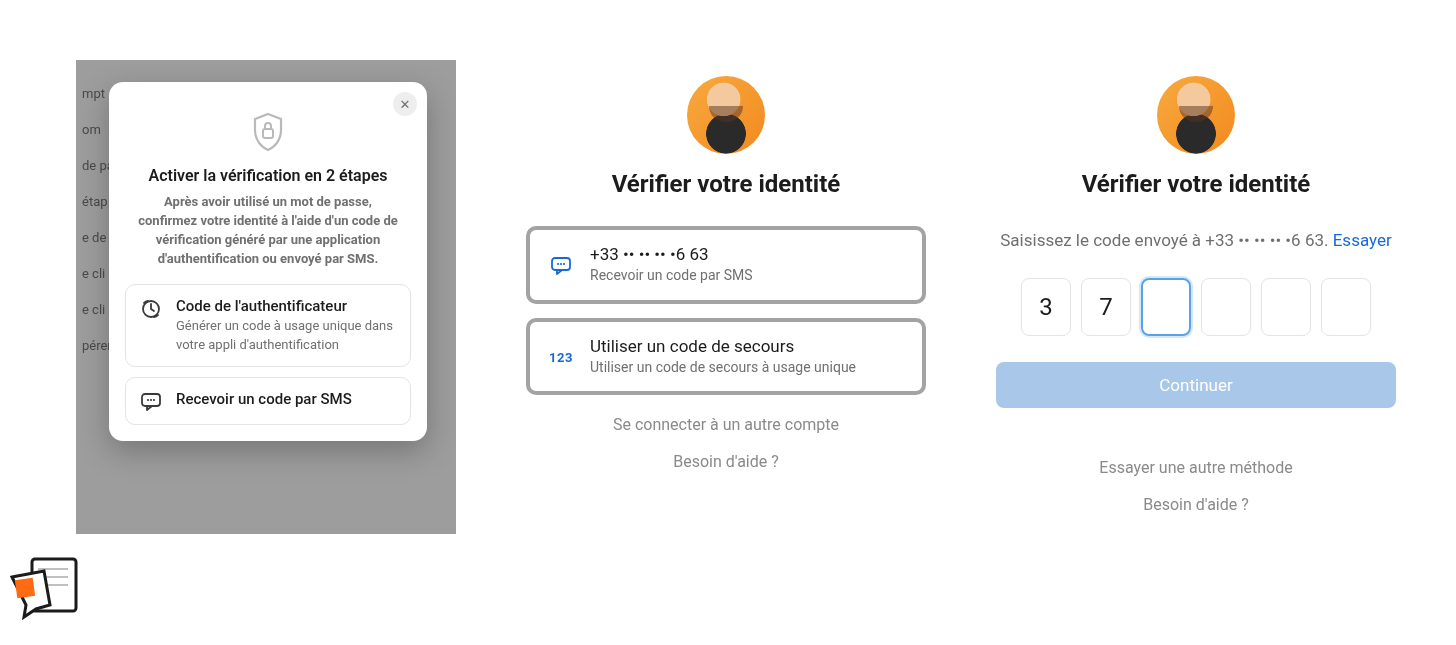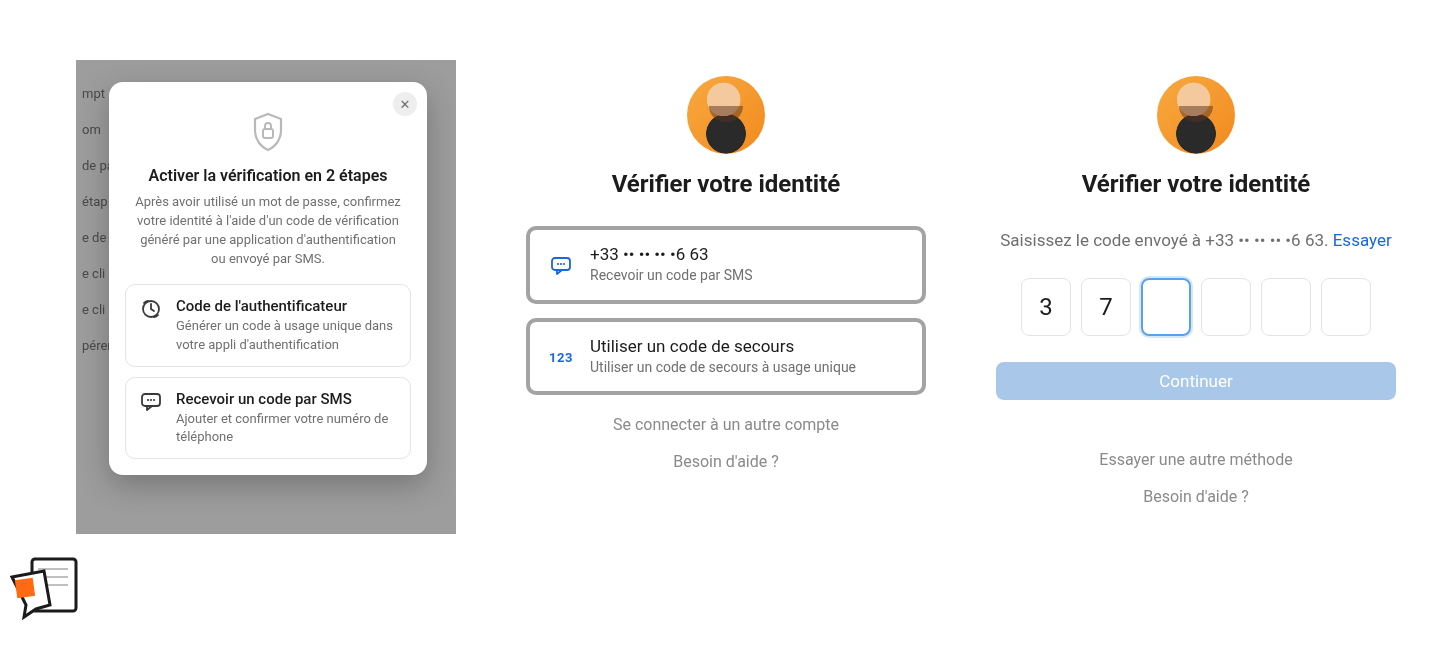--- a/index.html
+++ b/index.html
@@ -57,20 +57,21 @@
     color: #1c1c1c;
     margin-bottom: 8px;
   }
   .modal-desc {
     text-align: center;
     font-size: 13px;
     color: #707070;
     line-height: 1.45;
     padding: 0 10px;
     margin-bottom: 16px;
+    font-weight: bold;
   }
   .modal-option {
     border: 1px solid #e4e4e4;
     border-radius: 10px;
     padding: 12px 14px;
     margin-bottom: 10px;
     display: flex;
     gap: 14px;
     cursor: pointer;
   }
@@ -197,21 +198,21 @@
     font-size: 24px;
     color: #1c1c1c;
   }
   .code-box.focused {
     border: 2px solid #5aa1e8;
     box-shadow: 0 0 0 2px rgba(90,161,232,0.25);
   }
 
   .continue-btn {
     width: 100%;
-    height: 38px;
+    height: 46px;
     border: none;
     border-radius: 8px;
     background: #a9c8e9;
     color: #ffffff;
     font-size: 17px;
     cursor: pointer;
     margin-bottom: 30px;
   }
 
   
@@ -274,21 +275,20 @@
               <svg width="22" height="20" viewBox="0 0 22 20">
                 <rect x="2" y="2" width="18" height="12" rx="3" fill="none" stroke="#3a3a3a" stroke-width="1.8"></rect>
                 <path d="M7 14 L7 18 L12 14" fill="none" stroke="#3a3a3a" stroke-width="1.8" stroke-linejoin="round"></path>
                 <circle cx="8" cy="8" r="1.1" fill="#3a3a3a"></circle>
                 <circle cx="11" cy="8" r="1.1" fill="#3a3a3a"></circle>
                 <circle cx="14" cy="8" r="1.1" fill="#3a3a3a"></circle>
               </svg>
             </div>
             <div class="texts">
               <div class="opt-title">Recevoir un code par SMS</div>
-              <div class="opt-sub">Ajouter et confirmer votre numéro de téléphone</div>
             </div>
           </div>
         </div>
     </div>
   </div>
 
   <div class="verify panel2">
     <div class="avatar"></div>
     <h2>Vérifier votre identité</h2>
     <div id="panel2-choices">

